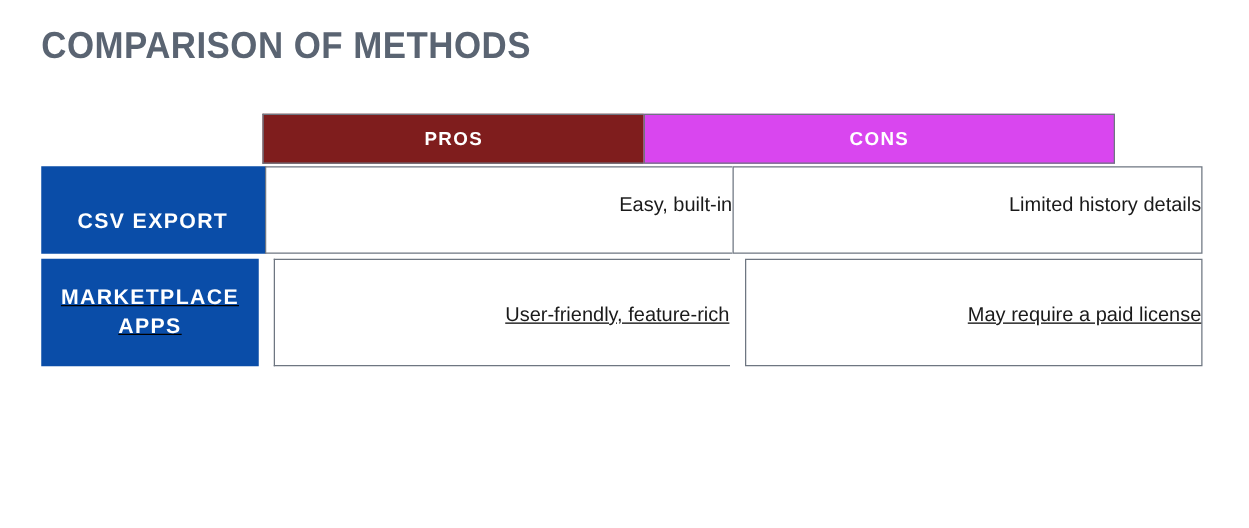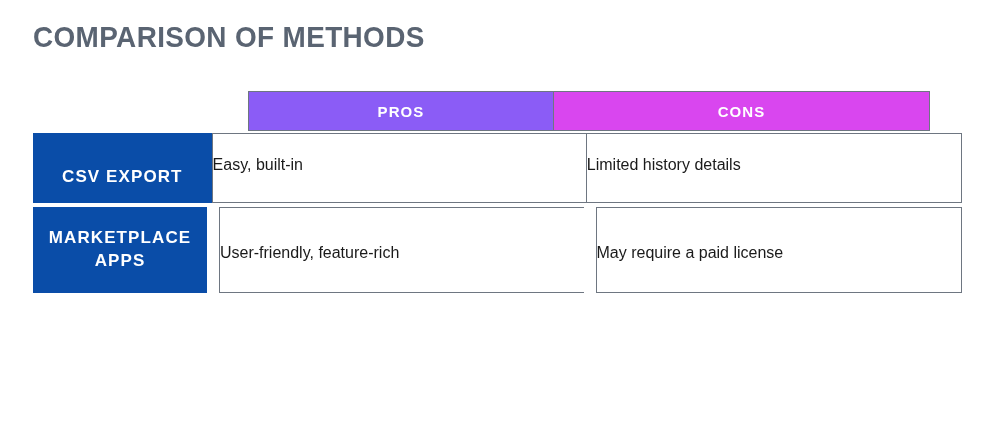--- a/index.html
+++ b/index.html
@@ -55,44 +55,43 @@
     align-items: center;
     justify-content: center;
     color: #ffffff;
     font-size: 15px;
     font-weight: bold;
     letter-spacing: 1.1px;
     border: 1px solid #6e7681;
   }
   .header-pros {
     width: 305px;            
-    background: #8b5cf6;
+    background: #7f1d1d;
     border-right: none;
-    margin-left: 38px;
   }
   .header-cons {
     width: 377px;            
     background: #d946ef;
   }
 
   
   .table-body {
     position: absolute;
     left: 0;
     top: 42px;
     width: 929px;
   }
   .table-row {
     display: flex;
     width: 100%;
     box-sizing: border-box;
   }
   .row-1 { height: 70px; }
   .row-2 { height: 77px; margin-top: 3px; }
-  .row-3 { height: 86px; margin-top: 4px; }
+  .row-3 { height: 86px; margin-top: 4px; text-decoration: underline; }
 
   .row-label {
     width: 179px;            
     box-sizing: border-box;
     background: #0a4da8;
     color: #ffffff;
     font-size: 17px;
     font-weight: bold;
     letter-spacing: 1.1px;
     text-align: center;
@@ -104,21 +103,21 @@
   .row-1 .row-label { align-items: flex-end; padding-bottom: 14px; }
   .row-2 .row-label { align-items: center; }
   .row-3 .row-label { align-items: center; }
 
   .data-cell {
     box-sizing: border-box;
     border: 1px solid #6e7681;
     border-top: none;
     display: flex;
     align-items: center;
-    justify-content: flex-start;
+    justify-content: flex-end;
     color: #1a1a1a;
     font-size: 16px;
     background: #ffffff;
     text-align: center;
   }
   .cell-pros {
     width: 375px;
     border-right: none;
   }
   .cell-cons {

